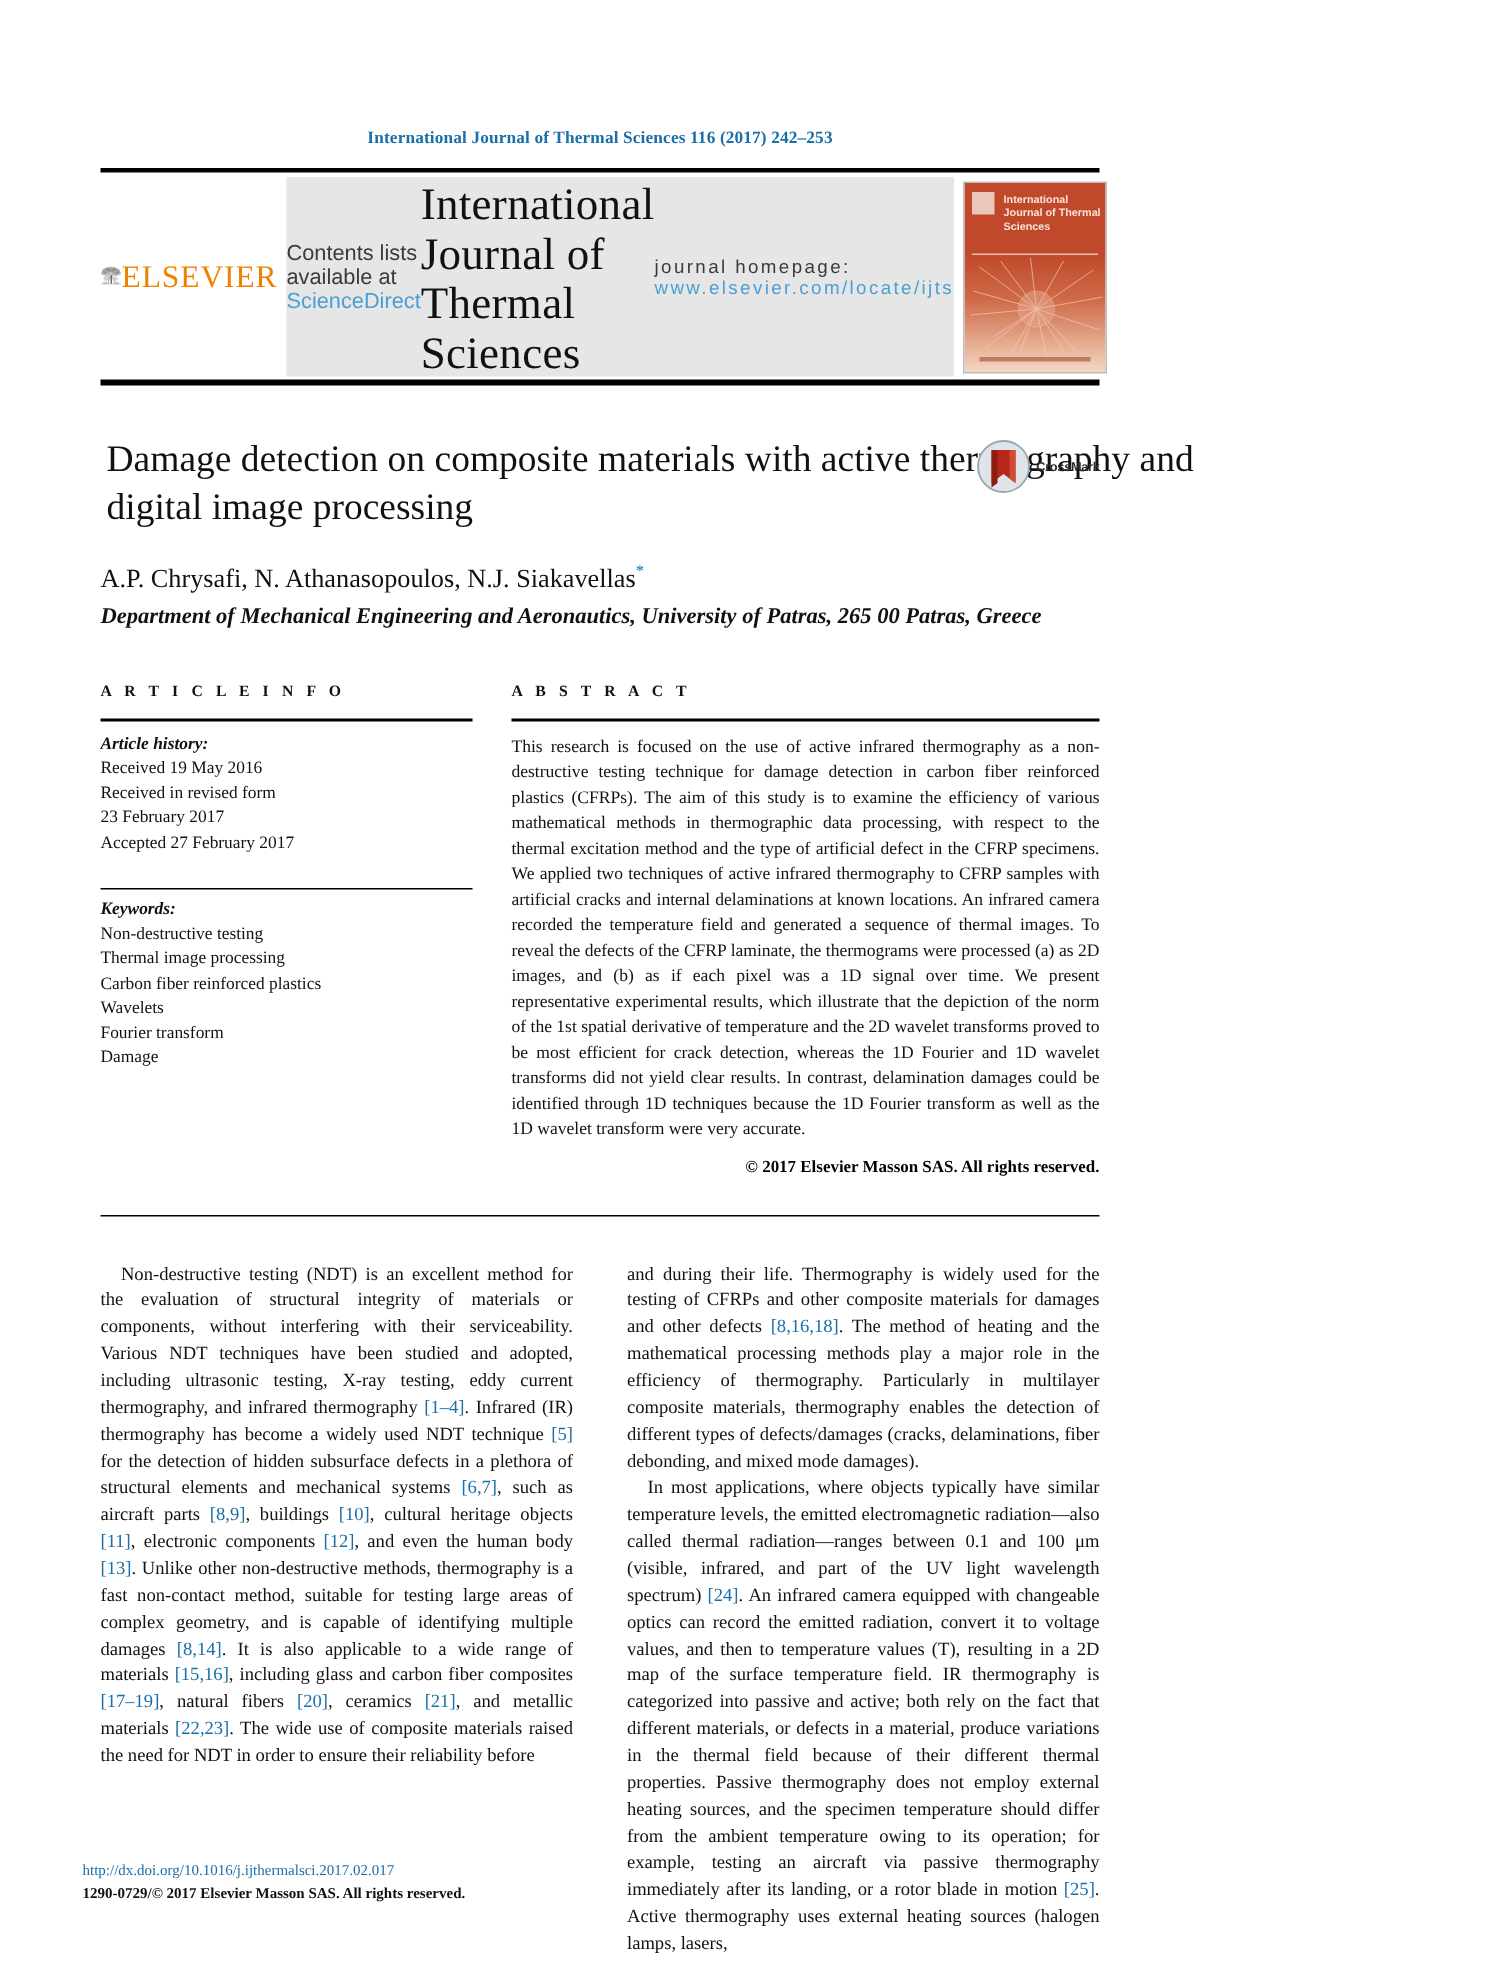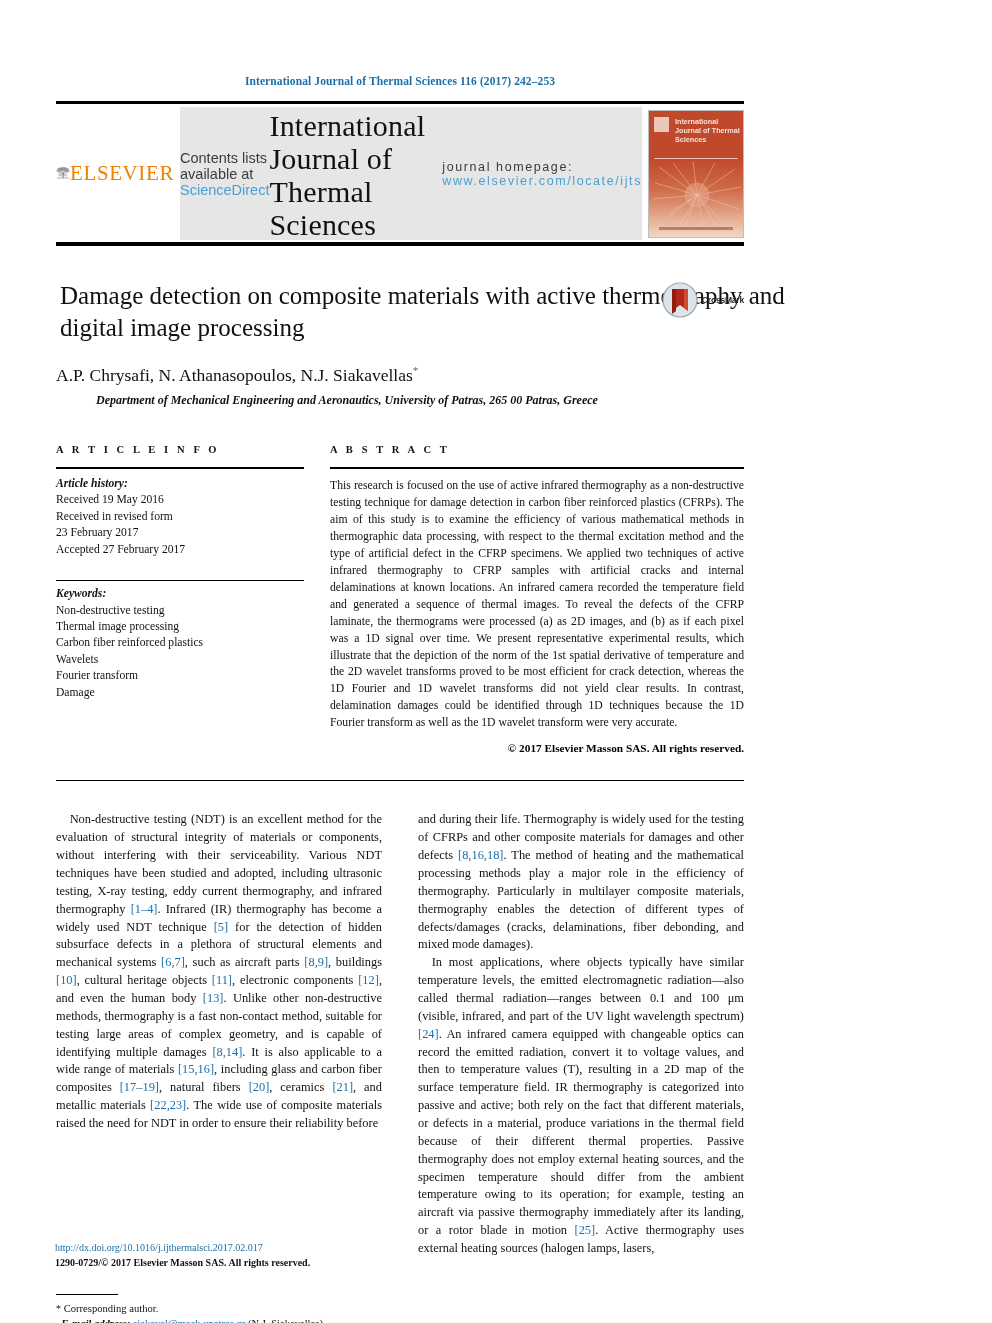--- a/index.html
+++ b/index.html
@@ -7,21 +7,21 @@
   body {
     width: 992px;
     height: 1323px;
     background: #ffffff;
     font-family: "Liberation Serif", serif;
     color: #000000;
     position: relative;
     overflow: hidden;
   }
 
-  .page { position: relative; width: 800px; height: 1323px; padding: 1px; }
+  .page { position: relative; width: 800px; height: 1323px; padding: 12px; }
 
   
   .running-head {
     text-align: center;
     font-family: "Liberation Serif", serif;
     font-weight: bold;
     font-size: 11.5px;
     color: #1a6fa8;
     letter-spacing: .1px;
     padding-top: 74px;
@@ -152,24 +152,23 @@
     font-family: "Liberation Serif", serif;
     font-size: 17.5px;
     margin-top: 20px;
     color: #111;
   }
   .authors sup { color:#1a6fa8; font-size: 11px; }
   .affiliation {
     font-family: "Liberation Serif", serif;
     font-style: italic;
     font-weight: bold;
-    font-size: 12px;
+    font-size: 15px;
     margin-top: 7px;
     color: #111;
-    margin-left: 40px;
   }
 
   
   .info-abstract {
     margin: 36px 55px 0 55px;
     display: flex;
     gap: 26px;
   }
   .col-info { flex: 0 0 248px; }
   .col-abs  { flex: 1 1 auto; }

